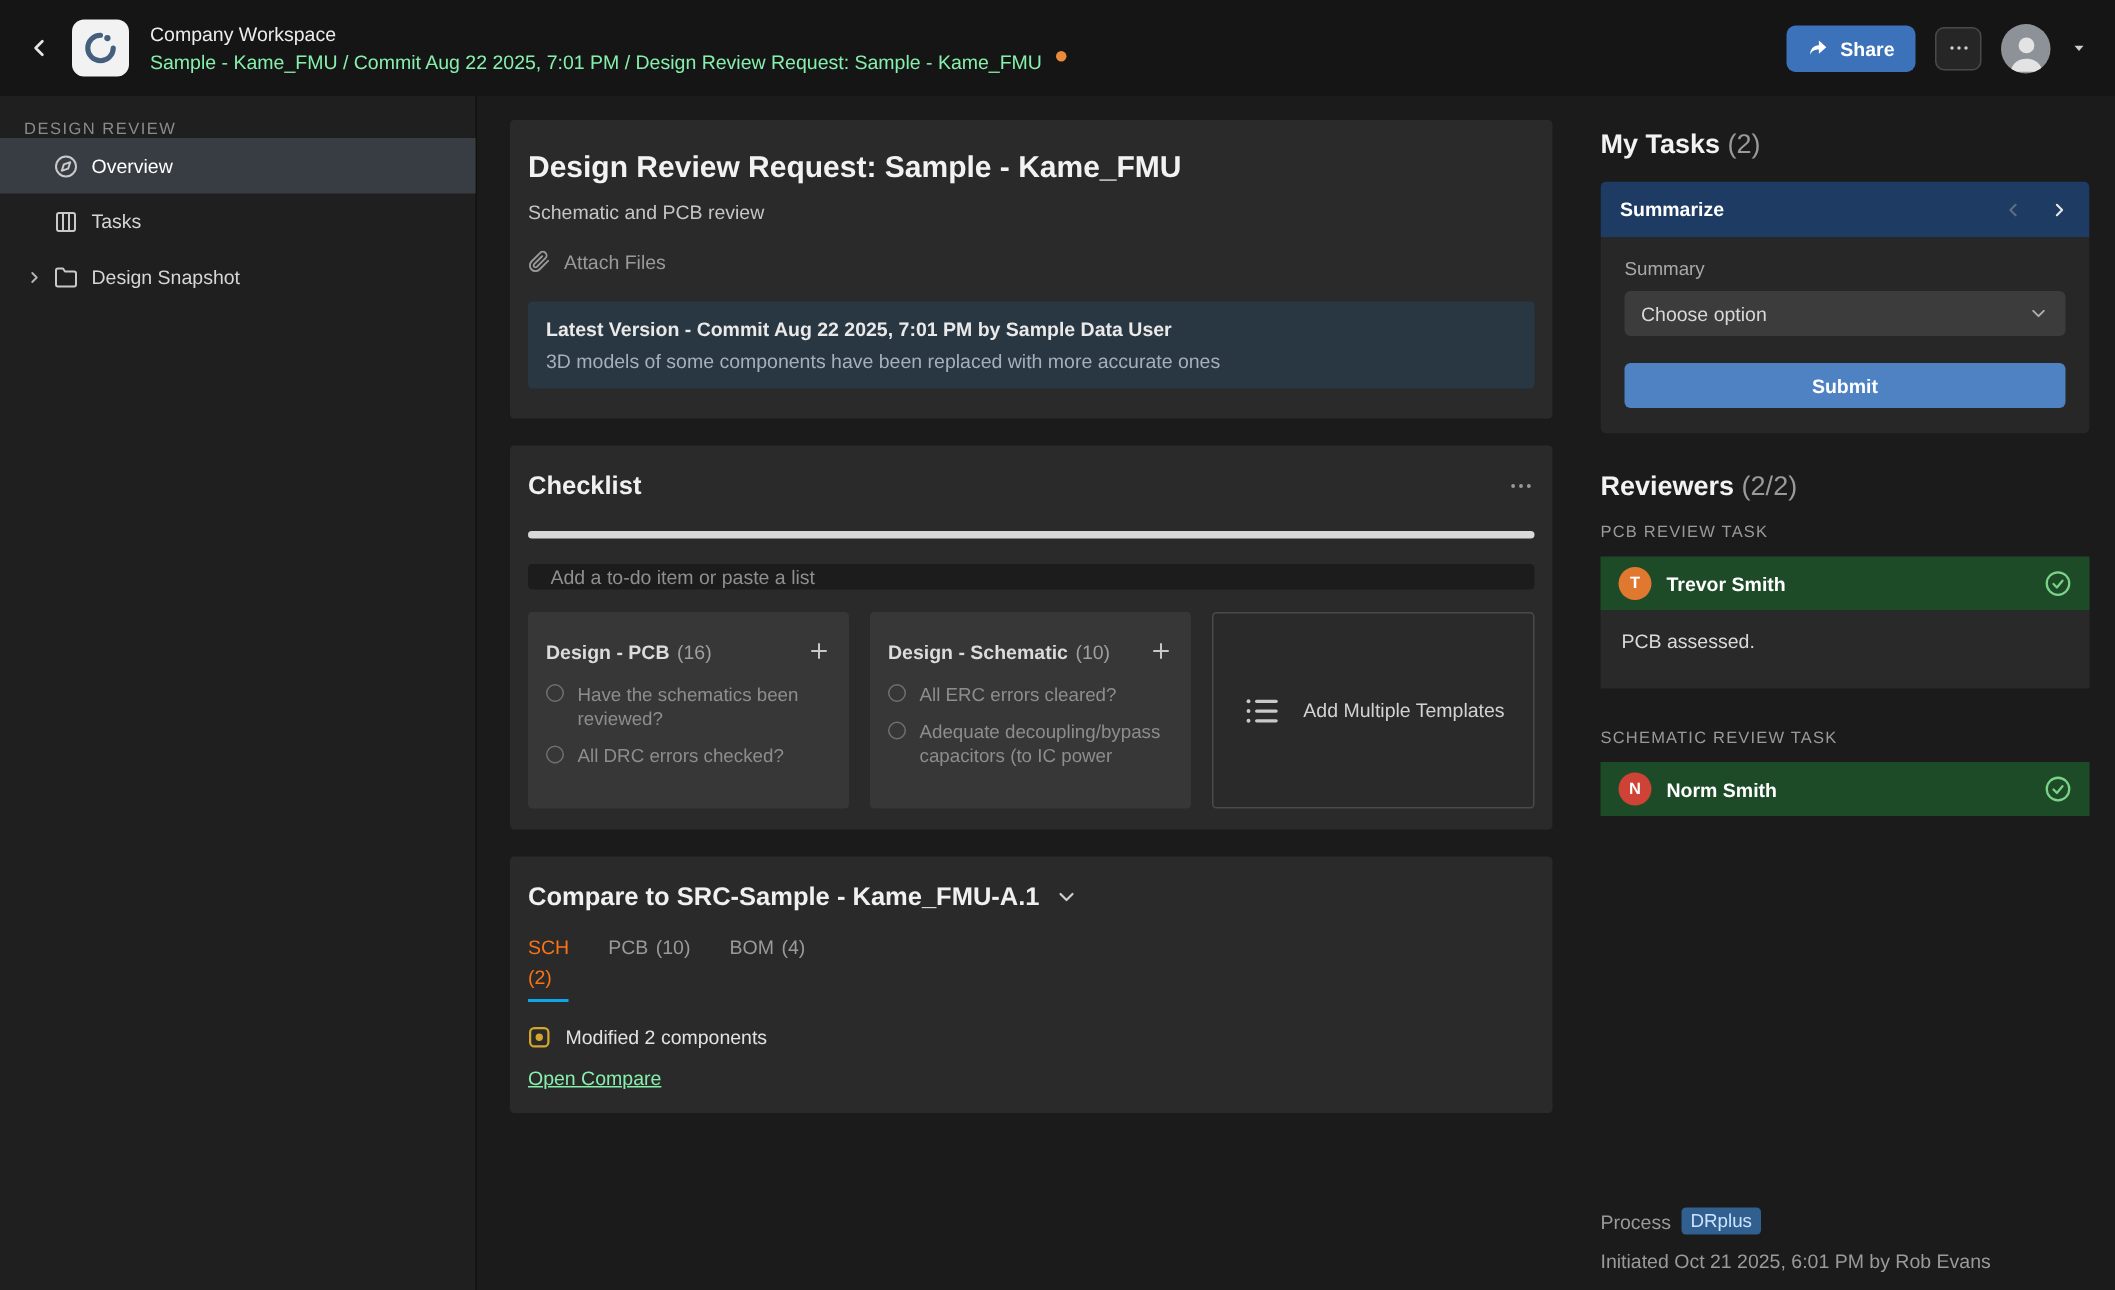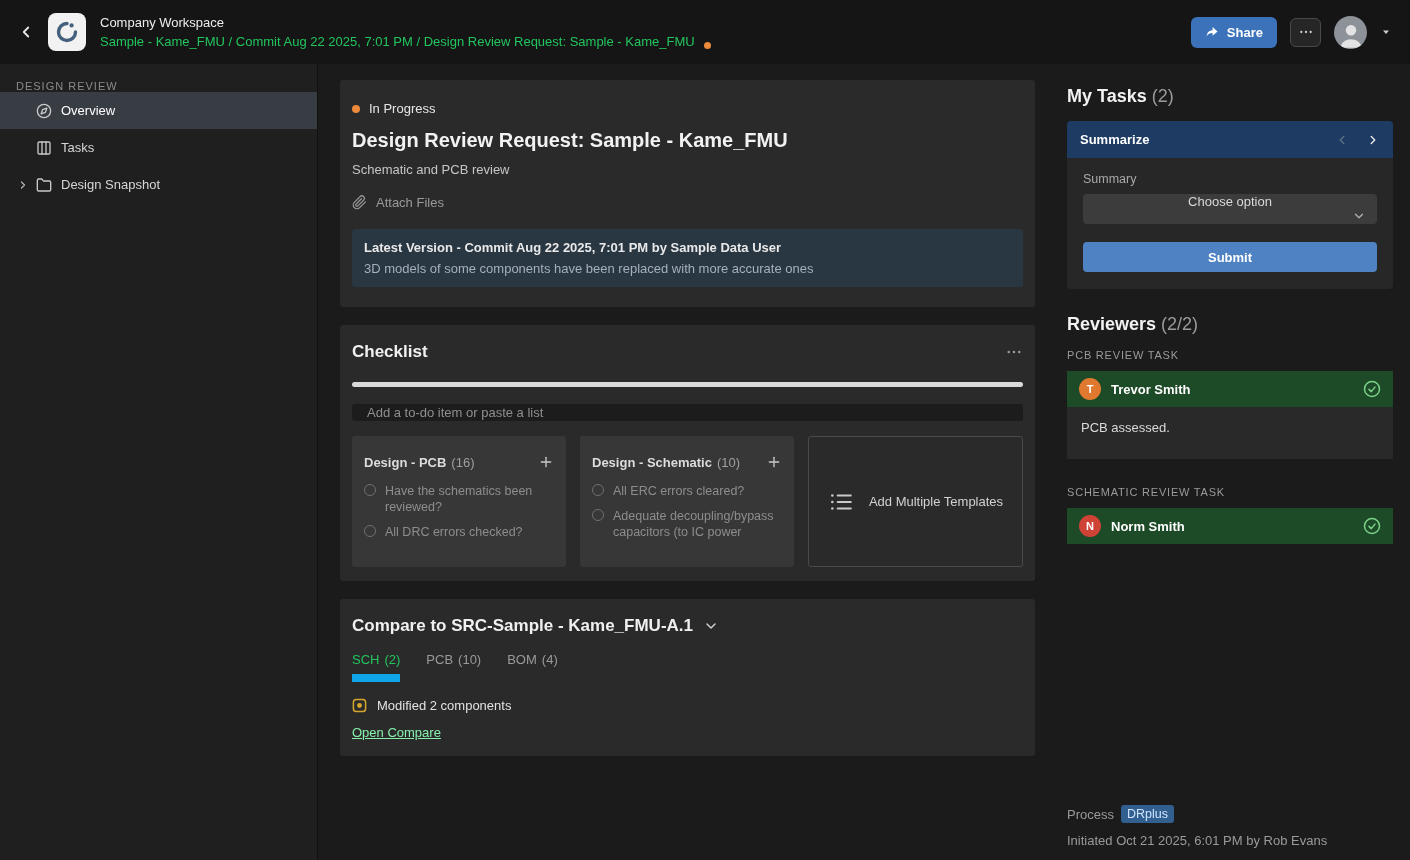--- a/index.html
+++ b/index.html
@@ -7,21 +7,21 @@
   body { font-family:"Liberation Sans", sans-serif; background:#1b1b1b; color:#e6e6e6; overflow:hidden; position:relative; font-size:13px; }
   svg { display:block; }
   button { font-family:inherit; border:none; background:none; color:inherit; cursor:pointer; font-size:inherit; }
 
   
   .topbar { position:absolute; top:0; left:0; right:0; height:64px; background:#151515; display:flex; align-items:center; padding:0 18px 0 12px; }
   .back-btn { width:28px; height:28px; display:flex; align-items:center; justify-content:center; color:#e6e6e6; margin-right:8px; }
   .logo { width:38px; height:38px; background:#f2f2f2; border-radius:8px; display:flex; align-items:center; justify-content:center; margin-right:14px; }
   .tb-text { display:flex; flex-direction:column; gap:4px; }
   .workspace { font-size:13px; color:#ececec; }
-  .breadcrumb { font-size:13px; color:#22c55e; display:flex; align-items:flex-end; gap:9px; }
+  .breadcrumb { font-size:13px; color:#86efac; display:flex; align-items:flex-start; gap:9px; }
   .dot { border-radius:50%; display:inline-block; background:#ec8a3c; }
   .dot.sm { width:7px; height:7px; }
   .dot.md { width:8px; height:8px; }
   .tb-right { margin-left:auto; display:flex; align-items:center; gap:13px; }
   .share-btn { height:31px; padding:0 14px; border-radius:6px; background:#3c72b9; color:#fff; font-size:13px; font-weight:bold; display:flex; align-items:center; gap:8px; }
   .more-btn { height:29px; width:31px; border-radius:6px; background:#262626; border:1px solid #4a4a4a; color:#d0d0d0; display:flex; align-items:center; justify-content:center; }
   .avatar { width:33px; height:33px; border-radius:50%; background:#8d9298; overflow:hidden; display:flex; align-items:flex-end; justify-content:center; }
   .caret-btn { color:#cfcfcf; display:flex; align-items:center; }
 
   
@@ -61,37 +61,37 @@
   .tpl-add { margin-left:auto; color:#c9c9c9; }
   .tpl-item { display:flex; gap:9px; color:#8d8d8d; font-size:12.5px; line-height:16px; margin-bottom:9px; }
   .cb { width:12px; height:12px; min-width:12px; border:1px solid #6f6f6f; border-radius:50%; margin-top:1px; }
   .tpl-empty { width:215px; height:131px; border:1px solid #4a4a4a; border-radius:3px; display:flex; flex-direction:row; align-items:center; justify-content:center; gap:15px; color:#d2d2d2; background:transparent; }
 
   .compare-card { padding:17px 12px 16px; }
   .compare-head { display:flex; align-items:center; gap:10px; margin-bottom:16px; }
   .compare-head .chevdown { color:#cfcfcf; display:flex; }
   .tabs { display:flex; gap:26px; margin-bottom:16px; }
   .tab { display:flex; gap:5px; font-size:13px; color:#9a9a9a; padding-bottom:7px; }
-  .tab.active { color:#22c55e; border-bottom:8px solid #0ea5e9; }
+  .tab.active { color:#f97316; border-bottom:2px solid #0ea5e9;flex-direction:column; }
   .modified-row { display:flex; align-items:center; gap:10px; color:#e2e2e2; margin-bottom:12px; }
   .open-compare { color:#539bf5; display:inline-block; }
 
   
   .right-col { position:absolute; left:748px; top:0; width:326px; bottom:0; }
   .panel-title { font-size:18px; font-weight:bold; color:#f2f2f2; margin:22px 0 14px; }
   .panel-title .cnt { color:#9a9a9a; font-weight:normal; }
   .summarize-card { border-radius:4px; overflow:hidden; margin-bottom:25px; }
   .sum-head { height:37px; background:#1d3b63; display:flex; align-items:center; padding:0 13px; }
   .sum-title { font-weight:bold; font-size:13px; color:#fff; }
   .sum-nav { margin-left:auto; display:flex; gap:17px; align-items:center; }
   .sum-nav .prev { color:#5d6f85; display:flex; }
   .sum-nav .next { color:#e8e8e8; display:flex; }
   .sum-body { background:#272727; padding:14px 16px 17px; }
   .field-label { color:#a8a8a8; font-size:12.5px; margin-bottom:8px; }
-  .select { height:30px; background:#3c3c3c; border-radius:4px; display:flex; align-items:center; padding:0 11px; color:#d8d8d8; cursor:pointer;flex-direction:column; }
+  .select { height:30px; background:#3c3c3c; border-radius:4px; display:flex; align-items:center; padding:0 11px; color:#d8d8d8; cursor:pointer; }
   .select .chevdown { margin-left:auto; color:#b0b0b0; display:flex; }
   .submit-btn { margin-top:18px; width:100%; height:30px; background:#4e82c3; border-radius:4px; color:#fff; font-weight:bold; display:flex; align-items:center; justify-content:center; }
   .sect-label { font-size:11px; letter-spacing:0.8px; color:#9a9a9a; margin-bottom:10px; }
   .reviewer-row { height:36px; background:#1d4a27; display:flex; align-items:center; gap:10px; padding:0 12px; cursor:pointer; }
   .rev-avatar { width:22px; height:22px; border-radius:50%; display:flex; align-items:center; justify-content:center; font-size:11px; font-weight:bold; color:#fff; background:#e0792f; }
   .rev-name { font-weight:bold; font-size:13px; color:#fff; }
   .rev-check { margin-left:auto; color:#7bd389; display:flex; }
   .rev-note { background:#292929; padding:13px 14px 24px; color:#dadada; margin-bottom:27px; }
   .panel-bottom { position:absolute; left:0; bottom:12px; }
   .process-row { color:#9a9a9a; display:flex; align-items:center; gap:7px; margin-bottom:10px; }
@@ -183,24 +183,20 @@
         </svg>
     </span>
     <span>Design Snapshot</span>
   </div>
 </aside>
 
 <main class="main">
   <div class="center-col">
 
     <section class="card header-card">
-      <div class="status-row">
-        <span class="dot md" style="background: rgb(236, 138, 60);"></span>
-        <span>In Progress</span>
-      </div>
       <h1 class="review-title">Design Review Request: Sample - Kame_FMU</h1>
       <div class="review-subtitle">Schematic and PCB review</div>
       <button class="attach-btn">
         <svg width="15" height="15" viewBox="0 0 24 24" fill="none" stroke="currentColor" stroke-width="2" stroke-linecap="round" stroke-linejoin="round">
             <path d="M21.44 11.05l-9.19 9.19a6 6 0 0 1-8.49-8.49l9.19-9.19a4 4 0 0 1 5.66 5.66l-9.2 9.19a2 2 0 0 1-2.83-2.83l8.49-8.48"></path>
           </svg>
         <span>Attach Files</span>
       </button>
       <div class="version-banner">
         <div class="vb-title">Latest Version - Commit Aug 22 2025, 7:01 PM by Sample Data User</div>

